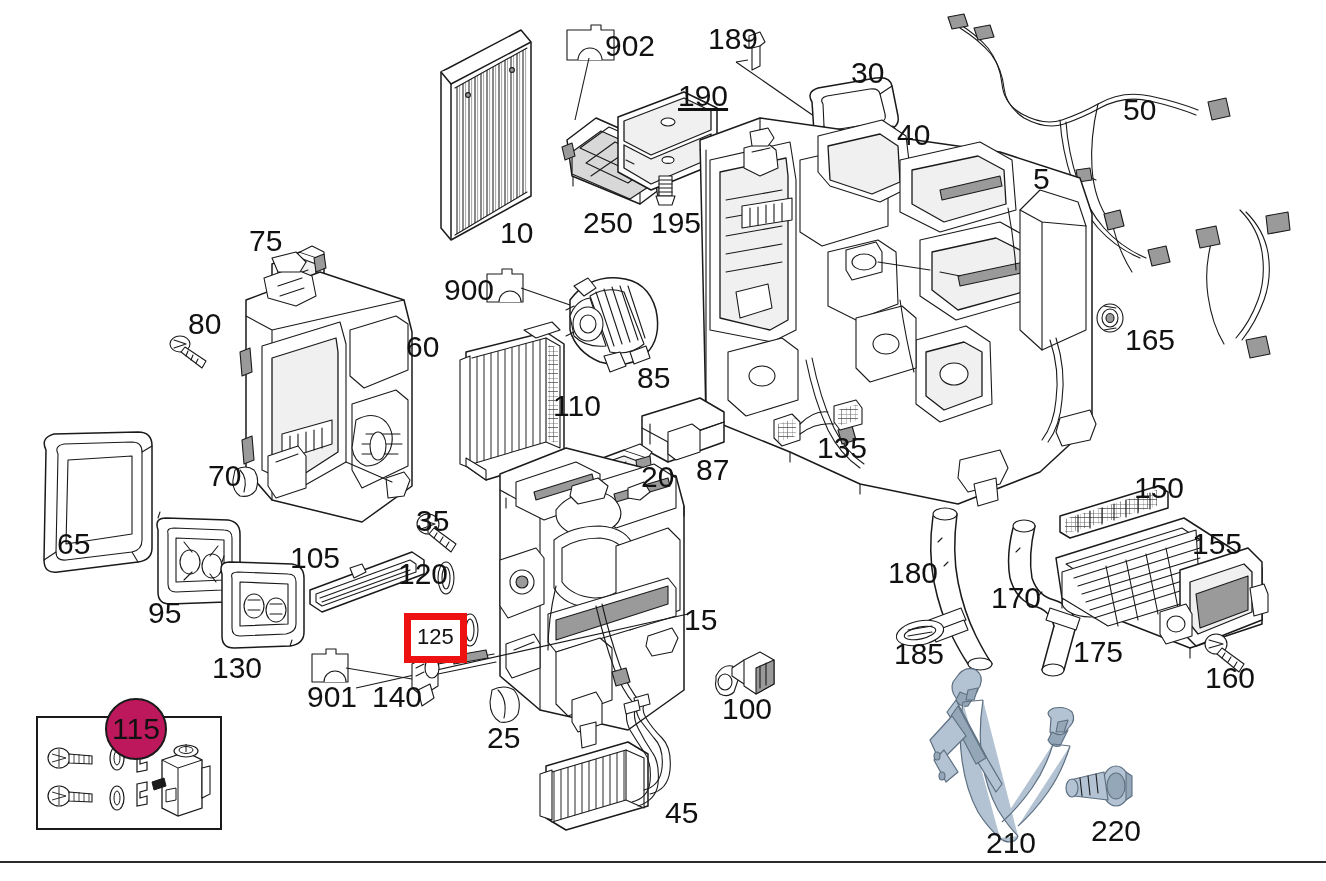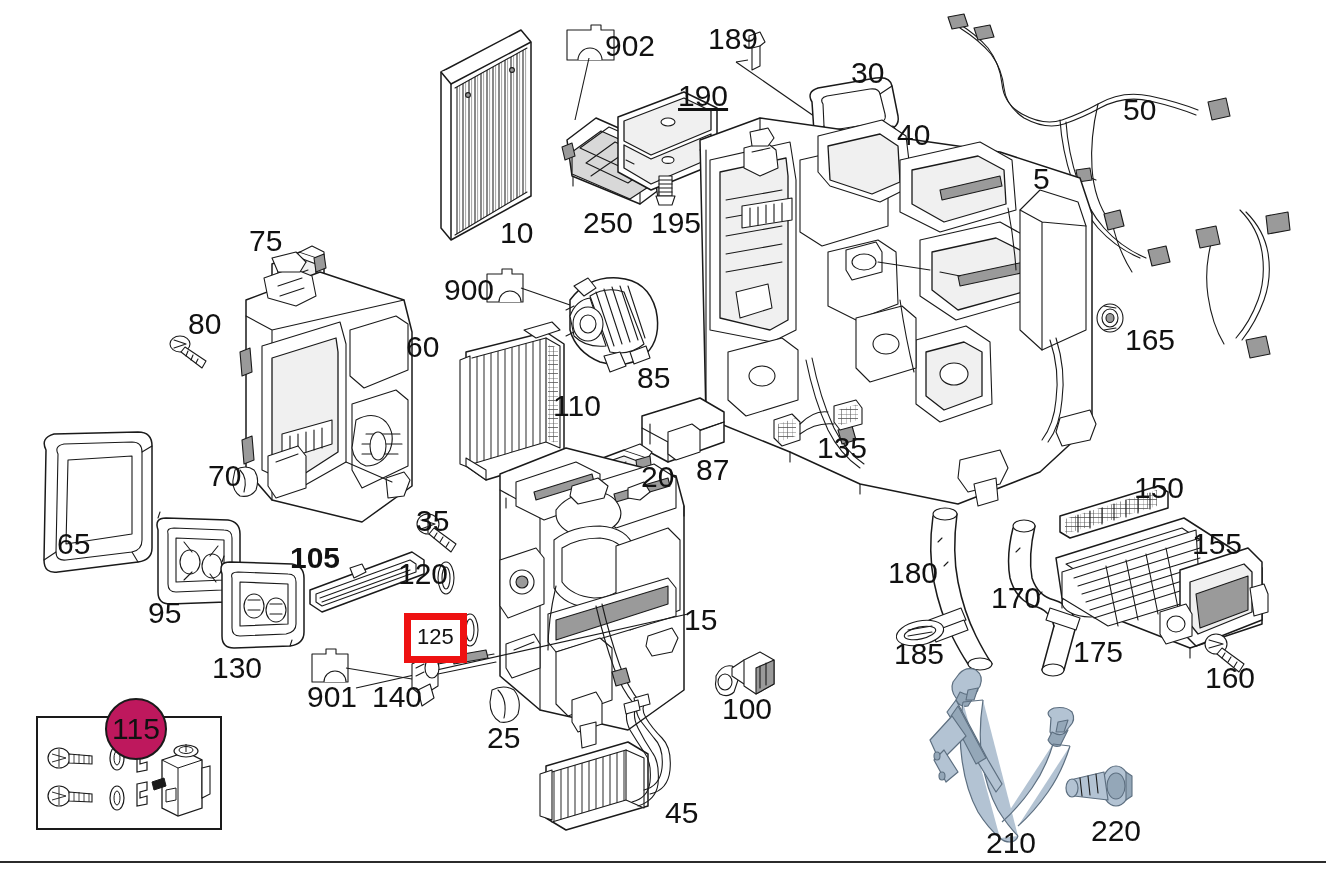--- a/index.html
+++ b/index.html
@@ -605,21 +605,21 @@
       <div class="lbl" style="left: 637px; top: 363px;">85</div>
       <div class="lbl" style="left: 553px; top: 391px;">110</div>
       <div class="lbl" style="left: 817px; top: 433px;">135</div>
       <div class="lbl" style="left: 696px; top: 455px;">87</div>
       <div class="lbl" style="left: 641px; top: 462px;">20</div>
       <div class="lbl" style="left: 202px; top: 461px; margin-left: 6px;">70</div>
       <div class="lbl" style="left: 57px; top: 529px; text-align: center;">65</div>
       <div class="lbl" style="left: 416px; top: 496px; margin-top: 10px;">35</div>
       <div class="lbl" style="left: 1134px; top: 473px;">150</div>
       <div class="lbl" style="left: 1192px; top: 529px;">155</div>
-      <div class="lbl" style="left: 290px; top: 543px; font-weight: bold;">105</div>
+      <div class="lbl" style="left: 290px; top: 543px;">105</div>
       <div class="lbl" style="left: 398px; top: 559px;">120</div>
       <div class="lbl" style="left: 888px; top: 558px;">180</div>
       <div class="lbl" style="left: 148px; top: 598px;">95</div>
       <div class="lbl" style="left: 991px; top: 583px;">170</div>
       <div class="lbl" style="left: 1073px; top: 637px;">175</div>
       <div class="lbl" style="left: 684px; top: 605px;">15</div>
       <div class="lbl hl" style="left: 404px; top: 613px;">125</div>
       <div class="lbl" style="left: 212px; top: 653px;">130</div>
       <div class="lbl" style="left: 894px; top: 639px;">185</div>
       <div class="lbl" style="left: 1205px; top: 663px;">160</div>

